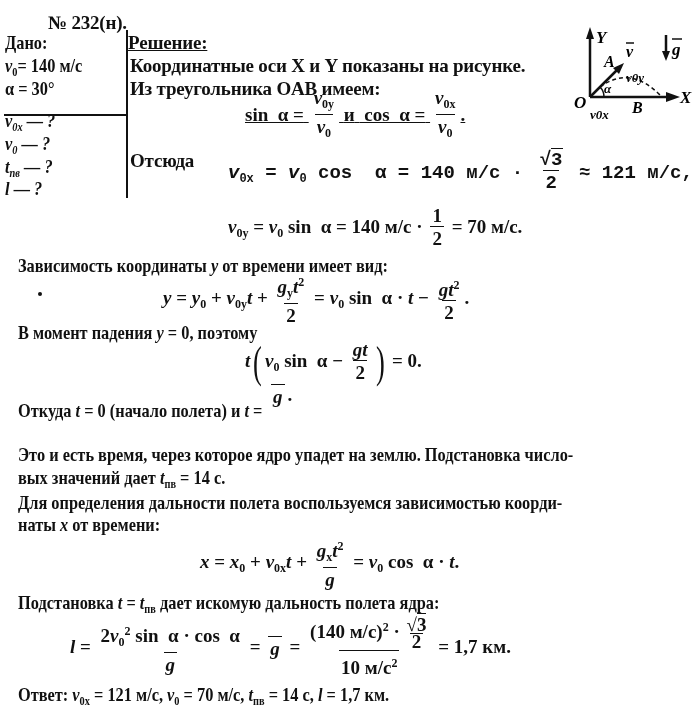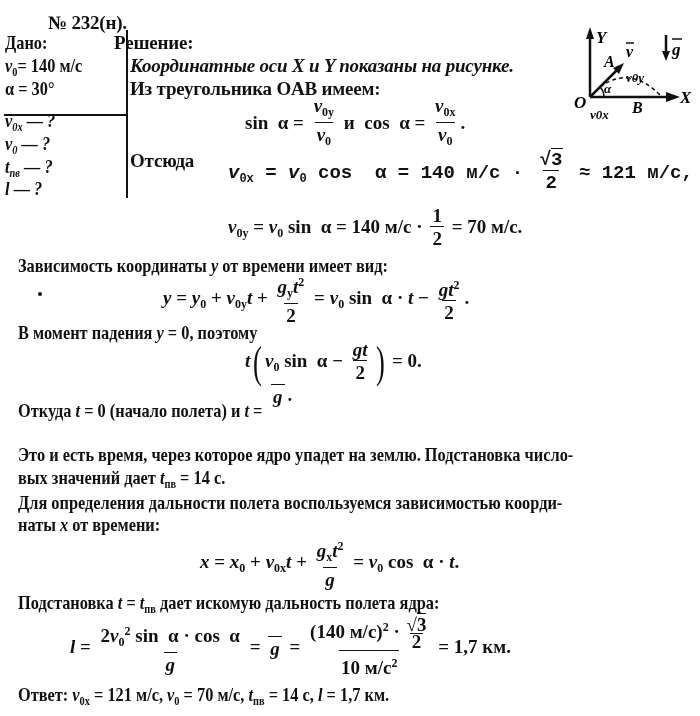--- a/index.html
+++ b/index.html
@@ -34,25 +34,25 @@
 <div class="abs narrow" style="left:5px; top:55px;"><i>v</i><sub>0</sub><span>= 140 м/с</span></div>
 <div class="abs narrow" style="left:5px; top:78px;">α = 30°</div>
 <div class="given-divider"></div>
 <div class="vsep"></div>
 
 <div class="abs narrow it" style="left:5px; top:110px;"><i>v</i><sub>0x</sub> — ?</div>
 <div class="abs narrow it" style="left:5px; top:133px;"><i>v</i><sub>0</sub> — ?</div>
 <div class="abs narrow it" style="left:5px; top:156px;"><i>t</i><sub>пв</sub> — ?</div>
 <div class="abs narrow it" style="left:5px; top:178px;"><i>l</i> — ?</div>
 
-<div class="abs txt" style="left:114px; top:32px;">Решение:</div>
-<div class="abs txt" style="left:130px; top:55px;font-style:italic;">Координатные оси X и Y показаны на рисунке.</div>
+<div class="abs txt" style="left:128px; top:32px;text-decoration:underline;">Решение:</div>
+<div class="abs txt" style="left:130px; top:55px;">Координатные оси X и Y показаны на рисунке.</div>
 <div class="abs txt" style="left:130px; top:78px;">Из треугольника OAB имеем:</div>
 
-<div class="abs formula" style="left:245px; top:96px;">
+<div class="abs formula" style="left:245px; top:88px;text-decoration:underline;">
   <span>sin&nbsp; α =</span>
   <span class="frac">
       <span class="num"><i>v</i><sub>0y</sub></span>
       <span class="den"><i>v</i><sub>0</sub></span>
     </span>
   <span>и</span>
   <span>&nbsp;cos&nbsp; α =</span>
   <span class="frac">
       <span class="num"><i>v</i><sub>0x</sub></span>
       <span class="den"><i>v</i><sub>0</sub></span>

